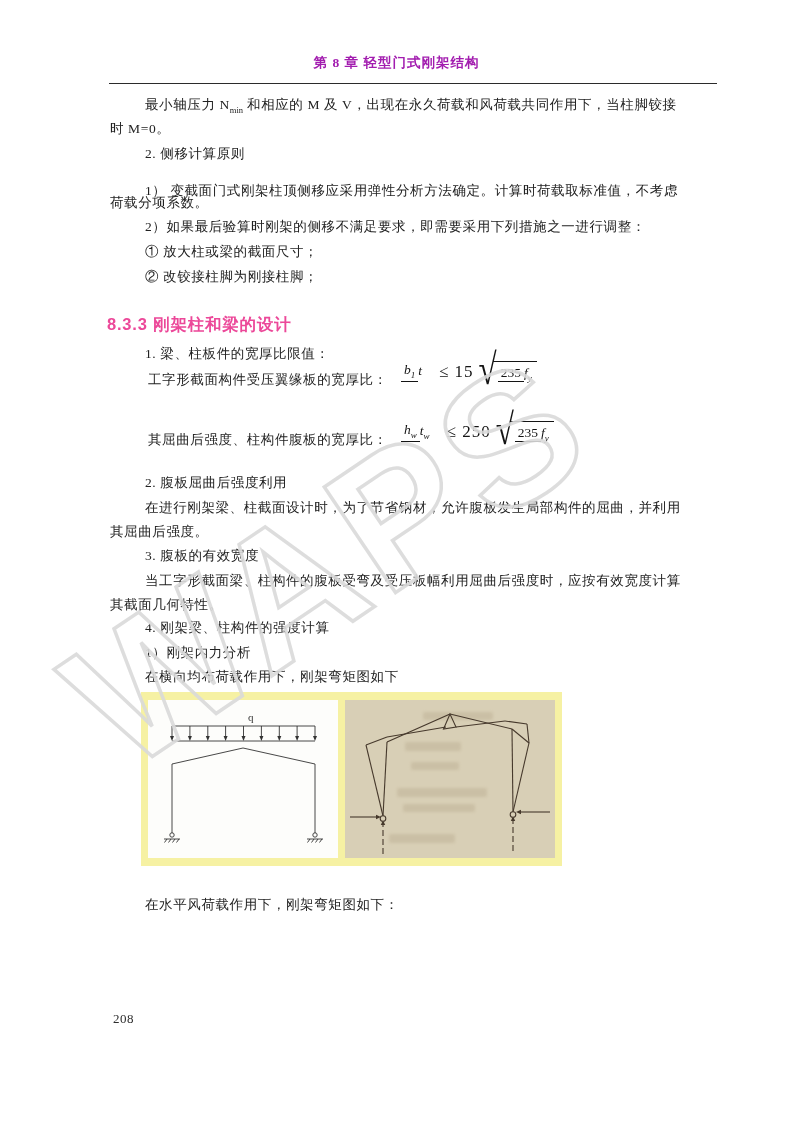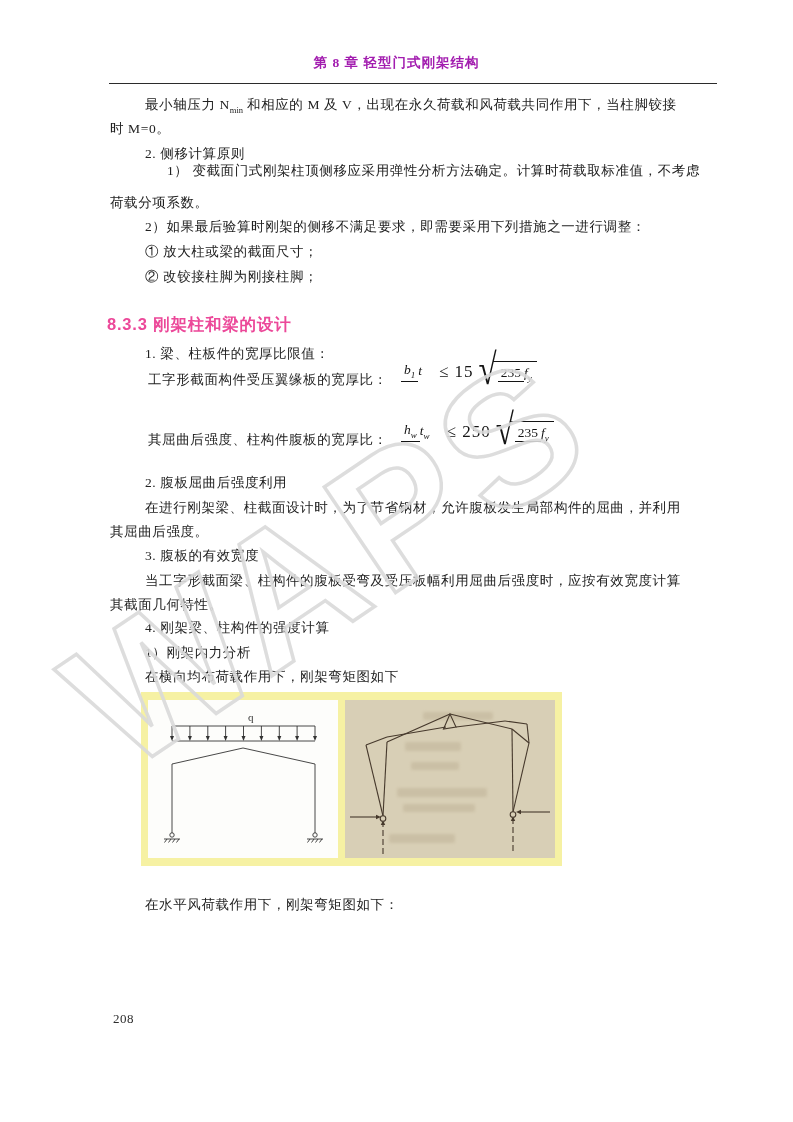--- a/index.html
+++ b/index.html
@@ -84,21 +84,21 @@
 
 <div class="page">
 
   <div class="hdr">第 8 章  轻型门式刚架结构</div>
   <div class="hdr-rule"></div>
 
   <div class="ln" style="top:96px;left:145px;"><span>最小轴压力 N</span><sub>min</sub><span> 和相应的 M 及 V，出现在永久荷载和风荷载共同作用下，当柱脚铰接</span></div>
 
   <div class="ln" style="top:120px;left:110px;">时 M=0。</div>
   <div class="ln" style="top:145px;left:145px;">2. 侧移计算原则</div>
-  <div class="ln" style="top:162px;left:145px;margin-left:22px;">1） 变截面门式刚架柱顶侧移应采用弹性分析方法确定。计算时荷载取标准值，不考虑</div>
+  <div class="ln" style="top:182px;left:145px;">1） 变截面门式刚架柱顶侧移应采用弹性分析方法确定。计算时荷载取标准值，不考虑</div>
   <div class="ln" style="top:194px;left:110px;">荷载分项系数。</div>
   <div class="ln" style="top:218px;left:145px;">2）如果最后验算时刚架的侧移不满足要求，即需要采用下列措施之一进行调整：</div>
   <div class="ln" style="top:243px;left:145px;">① 放大柱或梁的截面尺寸；</div>
   <div class="ln" style="top:268px;left:145px;">② 改铰接柱脚为刚接柱脚；</div>
 
   <div class="sec-hdg">8.3.3 刚架柱和梁的设计</div>
 
   <div class="ln" style="top:345px;left:145px;">1. 梁、柱板件的宽厚比限值：</div>
 
   <div class="ln" style="top:371px;left:148px;">工字形截面构件受压翼缘板的宽厚比：</div>

